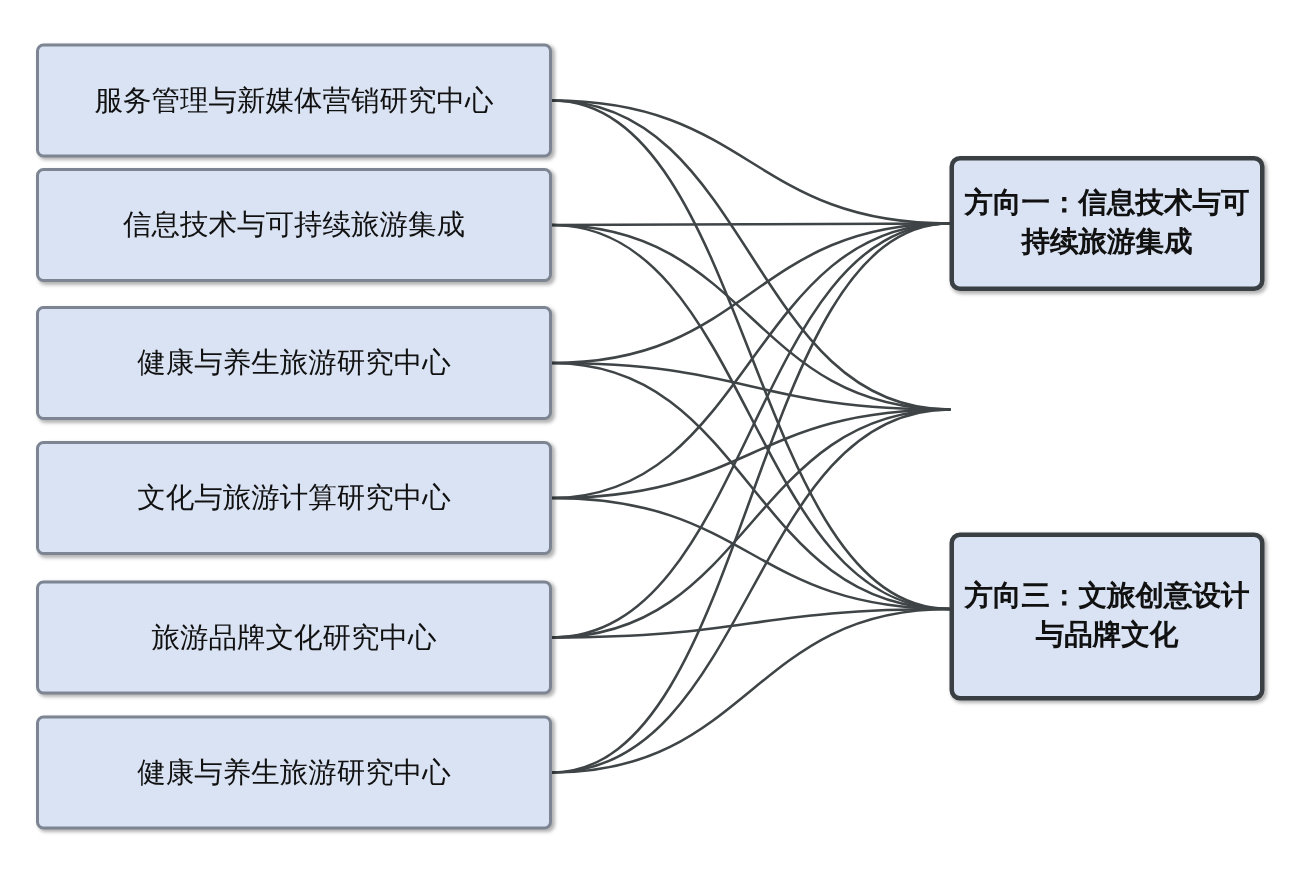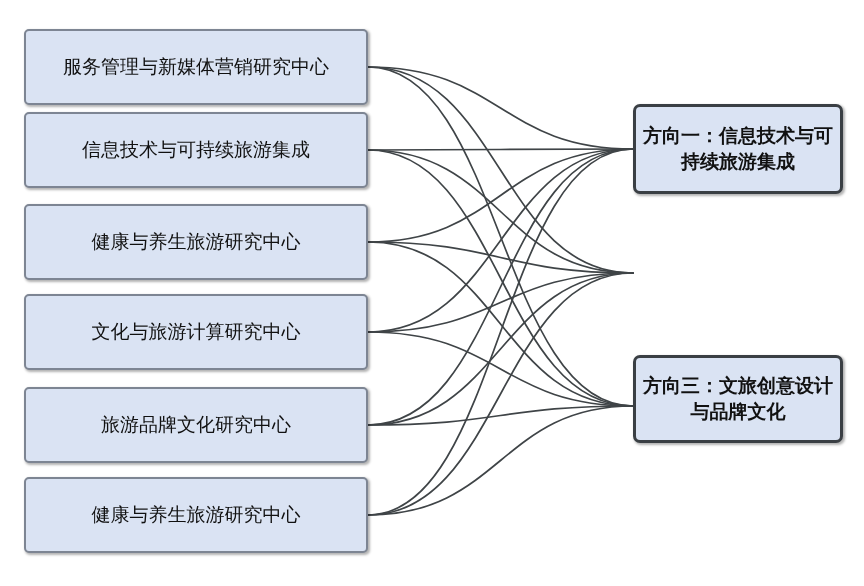--- a/index.html
+++ b/index.html
@@ -53,21 +53,21 @@
     box-shadow: 1.5px 1.5px 2.5px rgba(0,0,0,0.30);
   }
   #lb0 { top: 29px; }
   #lb1 { top: 112px; }
   #lb2 { top: 204px; }
   #lb3 { top: 294px; }
   #lb4 { top: 387px; }
   #lb5 { top: 477px; }
   #rb0 { top: 104px; height: 90px; }
   #rb1 { top: 227px; height: 92px; }
-  #rb2 { top: 355px; height: 88px; }
+  #rb2 { top: 355px; height: 112px; }
   .node-label { display: inline-block; }
 </style>
 </head>
 <body>
 
 <div class="canvas">
   <svg id="edges" viewBox="0 0 864 586" xmlns="http://www.w3.org/2000/svg">
       <path d="M 368 67 C 500.5 67, 500.5 149, 633 149" class="edge"></path>
       <path d="M 368 67 C 500.5 67, 500.5 273, 633 273" class="edge"></path>
       <path d="M 368 67 C 500.5 67, 500.5 406, 633 406" class="edge"></path>

